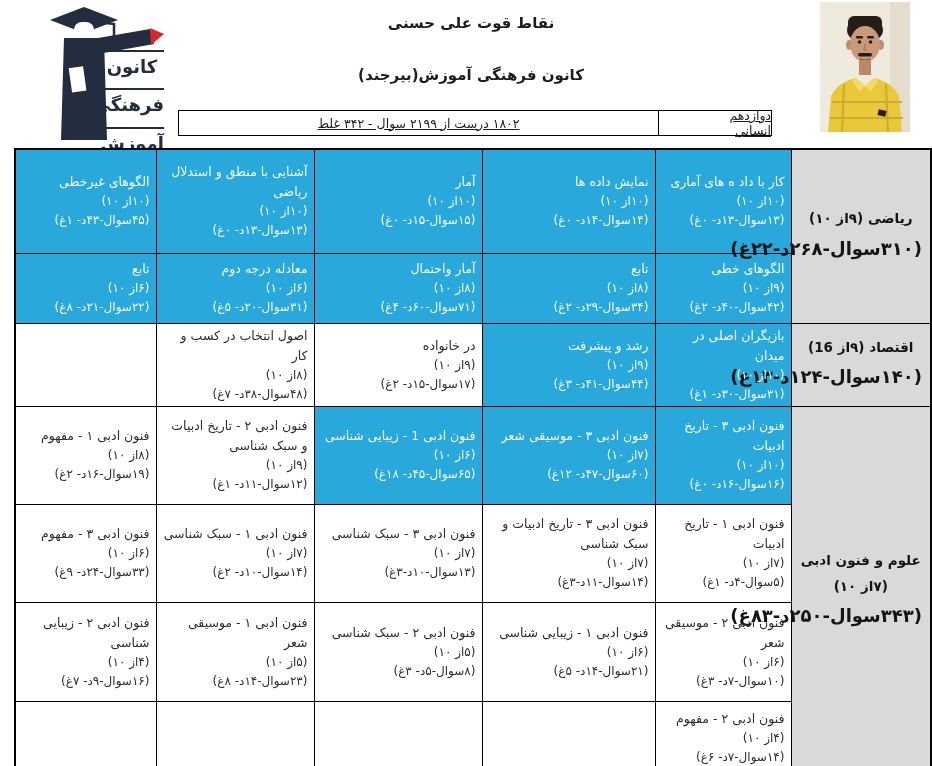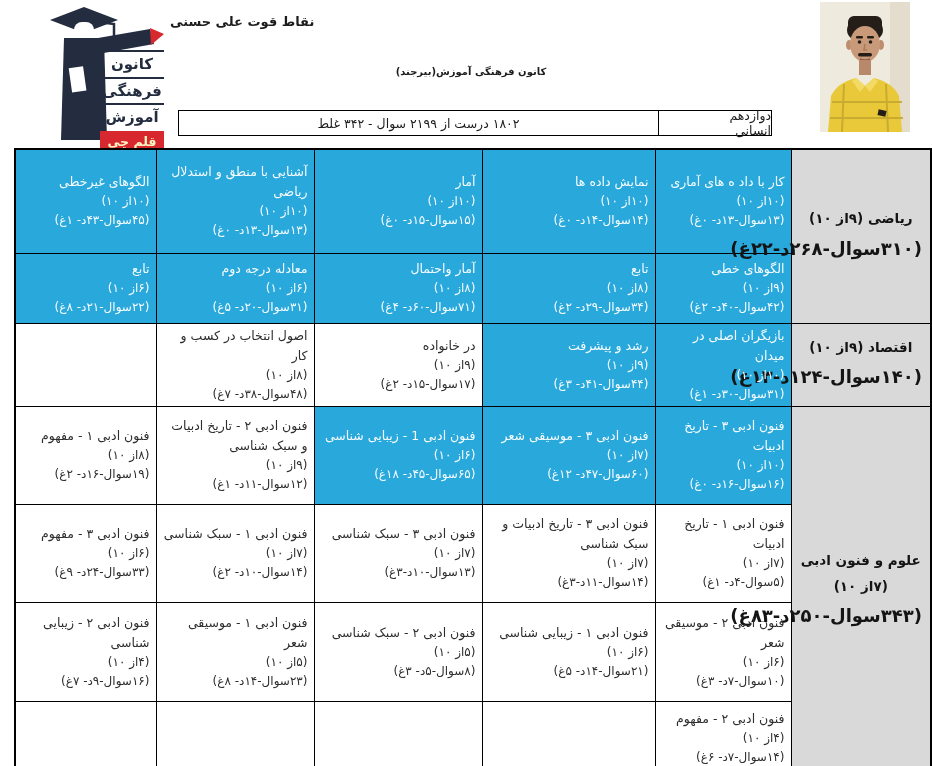--- a/index.html
+++ b/index.html
@@ -1,39 +1,39 @@
 <!DOCTYPE html>
 <html dir="rtl" lang="fa" style="--hl: #29a8dc; --hl-text: #f6fcff; --label-bg: #d9d9d9; --navy: #232d3f; --red: #d7282f;"><head>
 <meta charset="utf-8">
 <style>
   html,body{margin:0;padding:0;}
   body{
     width:932px;height:766px;position:relative;overflow:hidden;
     background:#fff;font-family:"DejaVu Sans",sans-serif;color:#2e2e2e;
   }
   
-  .page-title{position:absolute;top:14px;left:170px;right:160px;text-align:left;
-    font-size:13px;font-weight:bold;color:#1c1c1c;}
+  .page-title{position:absolute;top:14px;left:170px;right:160px;text-align:center;
+    font-size:15px;font-weight:bold;color:#1c1c1c;}
   .page-subtitle{position:absolute;top:66px;left:170px;right:160px;text-align:center;
-    font-size:10px;font-weight:bold;color:#1c1c1c;}
+    font-size:15px;font-weight:bold;color:#1c1c1c;}
   
   .logo{position:absolute;top:4px;left:12px;width:152px;height:138px;}
   .logo svg{position:absolute;inset:0;}
   .logo-words{position:absolute;top:46px;right:0;width:64px;text-align:center;}
-  .logo-word{font-size:15px;font-weight:bold;color:var(--navy);
-    border-top:2px solid var(--navy);padding:3px 0 2px 0;line-height:1.3;}
+  .logo-word{font-size:18px;font-weight:bold;color:var(--navy);
+    border-top:2px solid var(--navy);padding:3px 0 10px 0;line-height:1.3;}
   .logo-badge{background:var(--red);color:#fef9c3;font-size:12.5px;font-weight:bold;
     padding:3px 0 4px 0;margin-top:1px;line-height:1.3;}
   
   .photo{position:absolute;top:2px;right:22px;width:90px;height:130px;overflow:hidden;}
   
   .info-bar{position:absolute;top:110px;left:178px;width:594px;height:26px;
     display:flex;border:1px solid #000;box-sizing:border-box;background:#fff;}
   .info-cell{display:flex;align-items:center;justify-content:center;
-    font-size:12.5px;color:#1c1c1c;box-sizing:border-box;}
+    font-size:12.5px;color:#1c1c1c;box-sizing:border-box;text-decoration:underline;}
   .info-name{width:204px;border-left:1px solid #000;}
   .info-grade{width:113px;border-left:1px solid #000;padding-left:40px;}
   .info-score{flex:1;}
   
   .report-table{position:absolute;top:148px;left:14px;width:916px;
     border-collapse:collapse;table-layout:fixed;border:2px solid #000;}
   .report-table td{border:1px solid #000;vertical-align:middle;
     padding:2px 6px;text-align:right;background:#fff;}
   .report-table td.hl{background:var(--hl);color:var(--hl-text);}
   .ct{font-size:12.5px;line-height:1.6;}
@@ -178,21 +178,21 @@
           <div class="cd">(۳۱سوال-۲۰د- ۵غ)</div>
         </td>
         <td class="hl">
           <div class="ct">تابع</div>
           <div class="cs">(۶از ۱۰)</div>
           <div class="cd">(۲۲سوال-۲۱د- ۸غ)</div>
         </td>
       </tr>
       <tr style="height: 75px;">
         <td class="label-cell" rowspan="1">
-          <div class="lt">اقتصاد (۹از ۱۰)</div>
+          <div class="lt">اقتصاد (۹از 16)</div>
           <div class="ls">(۱۴۰سوال-۱۲۴د-۱۳غ)</div>
         </td>
         <td class="hl">
           <div class="ct">بازیگران اصلی در میدان</div>
           <div class="cs">(۱۰از ۱۰)</div>
           <div class="cd">(۳۱سوال-۳۰د- ۱غ)</div>
         </td>
         <td class="hl">
           <div class="ct">رشد و پیشرفت</div>
           <div class="cs">(۹از ۱۰)</div>

